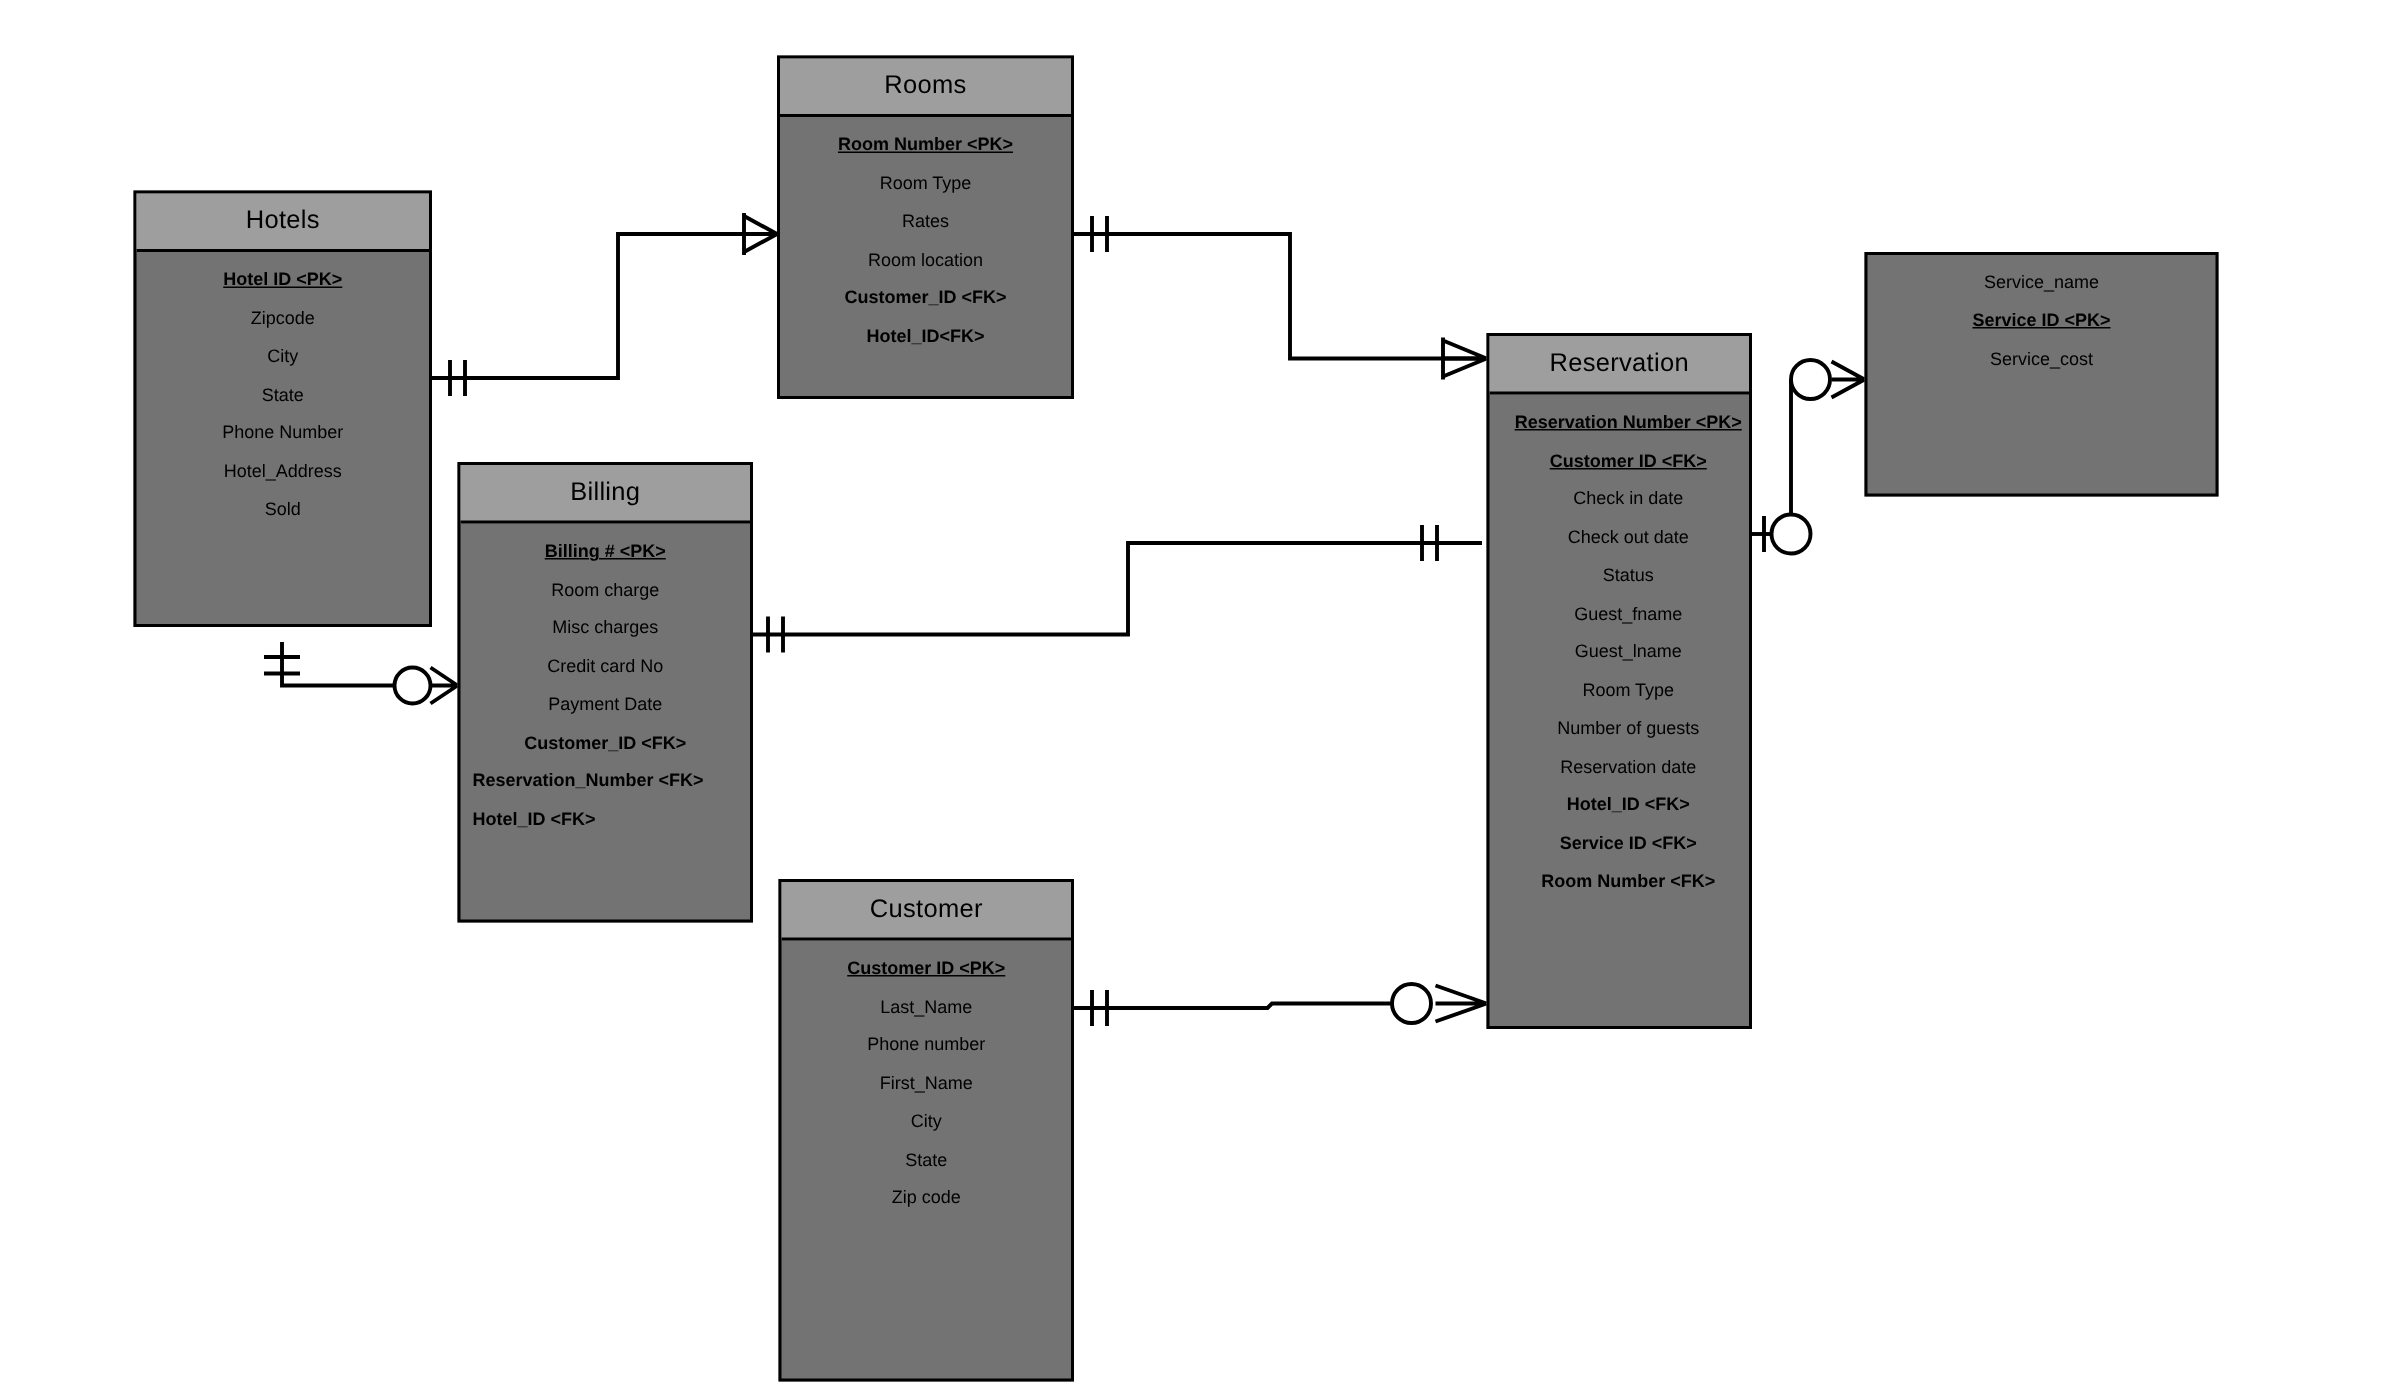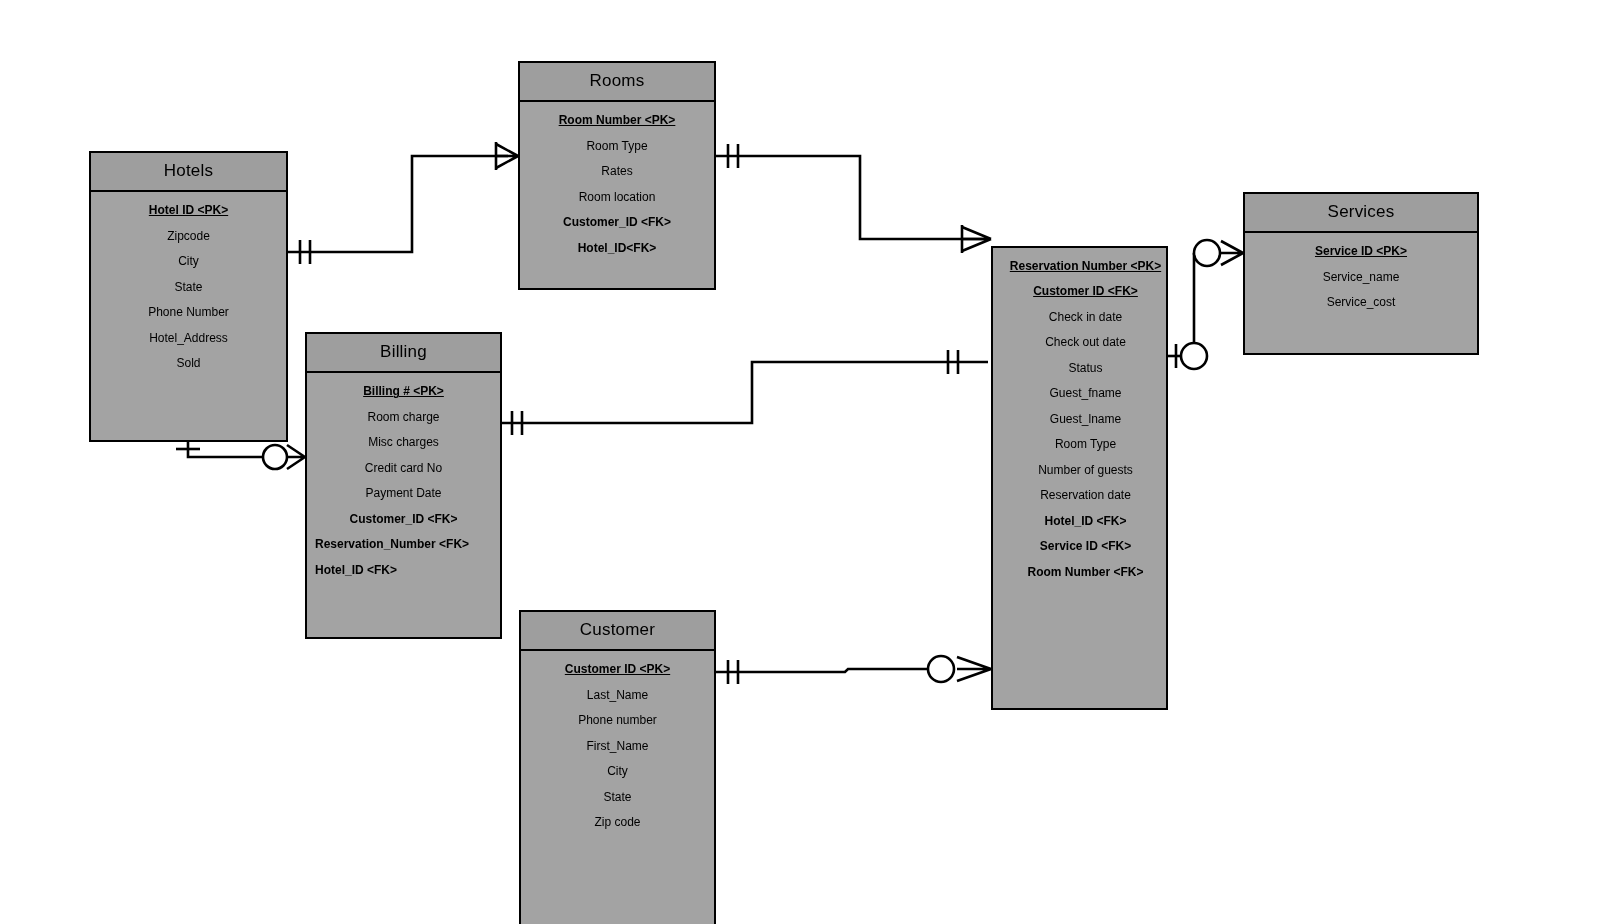--- a/index.html
+++ b/index.html
@@ -25,22 +25,21 @@
     left: 0; top: 0;
     width: 1600px;
     height: 924px;
     z-index: 1;
   }
   .entity {
     position: absolute;
     z-index: 2;
     box-sizing: border-box;
     border: 2px solid #000000;
-    background: #a3a3a3;
-    margin-top: 24px;
+    background: #737373;
   }
   .entity-header {
     box-sizing: border-box;
     background: #9e9e9e;
     border-bottom: 2px solid #000000;
     text-align: center;
     font-size: 17px;
     line-height: 1.2;
     padding: 8px 4px 9px 4px;
     color: #000000;
@@ -178,42 +177,42 @@
       <div class="attr">Misc charges</div>
       <div class="attr">Credit card No</div>
       <div class="attr">Payment Date</div>
       <div class="attr fk">Customer_ID &lt;FK&gt;</div>
       <div class="attr fk left">Reservation_Number &lt;FK&gt;</div>
       <div class="attr fk left">Hotel_ID &lt;FK&gt;</div>
     </div>
   </div>
 
   <div class="entity" style="left:991px; top:222px; width:177px; height:464px;">
+    <div class="entity-header">Reservation</div>
     <div class="entity-body" style="padding-left:16px;padding-right:4px;">
       <div class="attr pk">Reservation Number &lt;PK&gt;</div>
       <div class="attr fkpk">Customer  ID &lt;FK&gt;</div>
       <div class="attr">Check in date</div>
       <div class="attr">Check out date</div>
       <div class="attr">Status</div>
       <div class="attr">Guest_fname</div>
       <div class="attr">Guest_lname</div>
       <div class="attr">Room Type</div>
       <div class="attr">Number of guests</div>
       <div class="attr">Reservation date</div>
       <div class="attr fk">Hotel_ID &lt;FK&gt;</div>
       <div class="attr fk">Service ID &lt;FK&gt;</div>
       <div class="attr fk">Room Number &lt;FK&gt;</div>
     </div>
   </div>
 
   <div class="entity" style="left:1243px; top:168px; width:236px; height:163px;">
-    <div class="entity-header">Services</div>
-    <div class="entity-body">
+    <div class="entity-body">
+      <div class="attr">Service_name</div>
       <div class="attr pk">Service  ID &lt;PK&gt;</div>
-      <div class="attr">Service_name</div>
       <div class="attr">Service_cost</div>
     </div>
   </div>
 
   <div class="entity" style="left:519px; top:586px; width:197px; height:335px;">
     <div class="entity-header">Customer</div>
     <div class="entity-body">
       <div class="attr pk">Customer  ID &lt;PK&gt;</div>
       <div class="attr">Last_Name</div>
       <div class="attr">Phone number</div>

